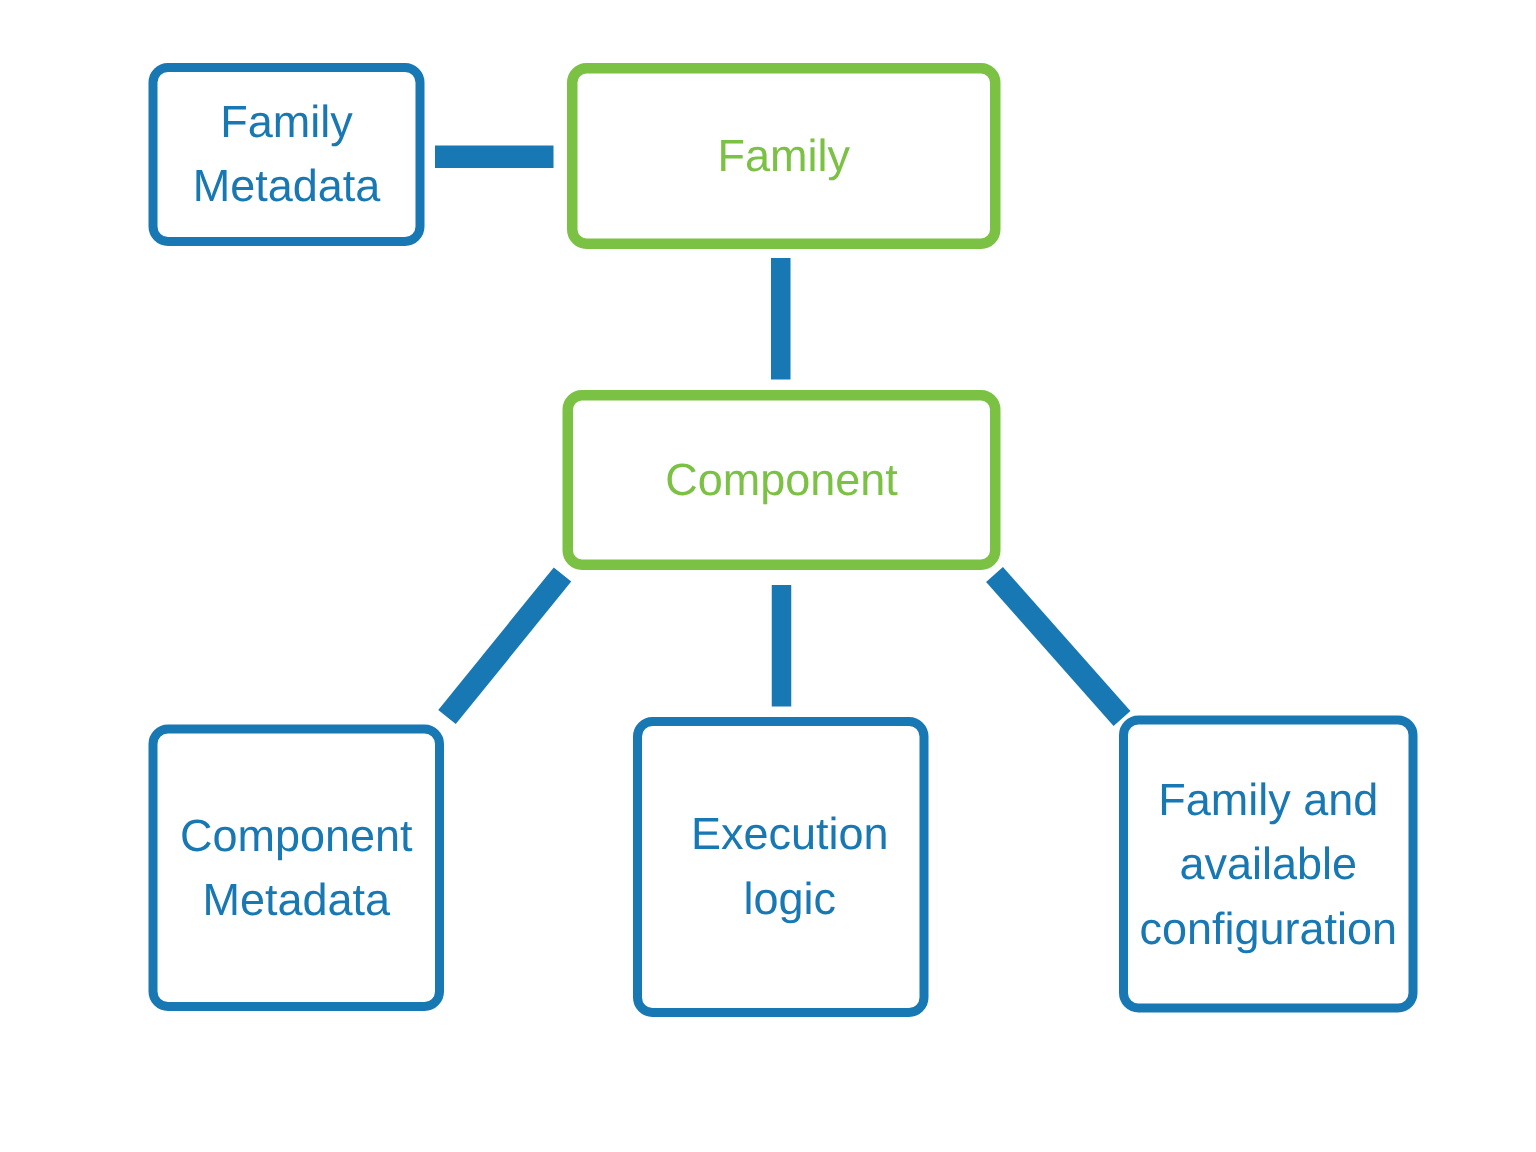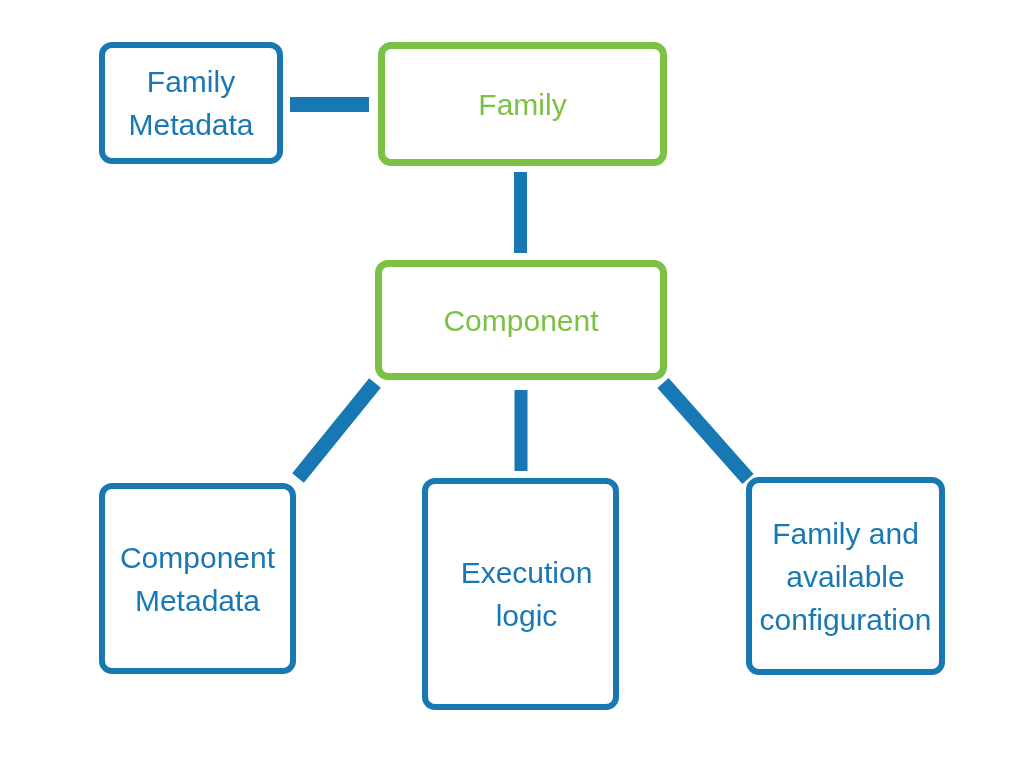--- a/index.html
+++ b/index.html
@@ -41,21 +41,21 @@
     color: #1878b4;
   }
   .node.green {
     border: 7px solid #7bc144;
     color: #7bc144;
   }
   #node-family-metadata      { left: 89px;  top: 42px;  width: 184px; height: 122px; }
   #node-family               { left: 368px; top: 42px;  width: 289px; height: 124px; }
   #node-component            { left: 365px; top: 260px; width: 292px; height: 120px; }
   #node-component-metadata   { left: 89px;  top: 483px; width: 197px; height: 191px; }
-  #node-execution-logic      { left: 412px; top: 478px; width: 197px; height: 232px; padding-left: 12px; }
+  #node-execution-logic      { left: 412px; top: 478px; width: 197px; height: 200px; padding-left: 12px; }
   #node-layout-configuration { left: 736px; top: 477px; width: 199px; height: 198px; }
 </style>
 </head>
 <body>
 
 <div id="canvas">
 
   <svg id="edges" viewBox="0 0 1024 768" xmlns="http://www.w3.org/2000/svg">
     <line x1="280" y1="104.5" x2="359" y2="104.5" stroke="#1878b4" stroke-width="15" stroke-linecap="butt"></line>
     <line x1="510.5" y1="172" x2="510.5" y2="253" stroke="#1878b4" stroke-width="13" stroke-linecap="butt"></line>

